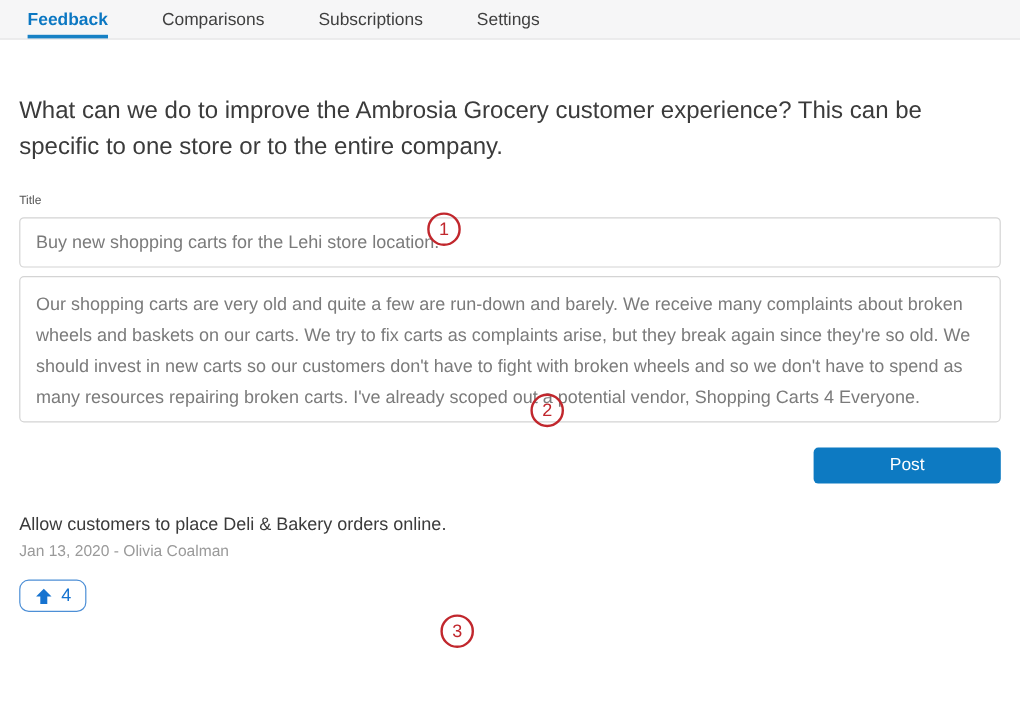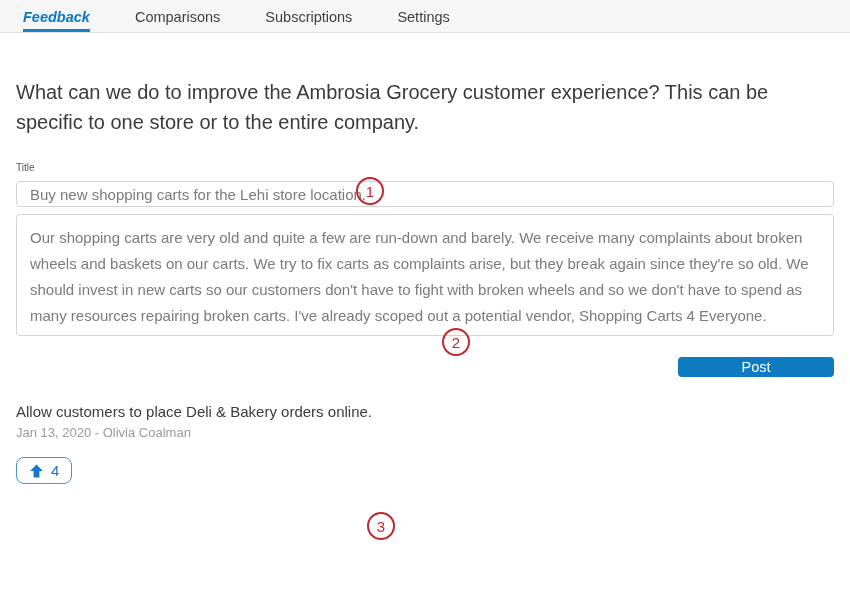--- a/index.html
+++ b/index.html
@@ -26,21 +26,20 @@
     margin-right: 45px;
     font-size: 14.5px;
     color: #3f3f3f;
     cursor: pointer;
     position: relative;
     padding-top: 2px;
   }
   .tab.active {
     color: #0b77c2;
     font-weight: bold;
-    font-style: italic;
   }
   .tab.active::after {
     content: "";
     position: absolute;
     left: 0; right: 0; bottom: 0;
     height: 3px;
     background: #1781c5;
   }
 
   
@@ -56,21 +55,21 @@
 
   .field-label {
     margin-top: 25px;
     font-size: 10px;
     color: #555555;
   }
 
   .title-input {
     display: block;
     width: 818px;
-    height: 26px;
+    height: 42px;
     margin-top: 8px;
     border: 1px solid #d4d4d4;
     border-radius: 4px;
     padding: 0 13px;
     font-family: "Liberation Sans", sans-serif;
     font-size: 15px;
     color: #7b7b7b;
     outline: none;
     background: #ffffff;
   }
@@ -93,21 +92,21 @@
     background: #ffffff;
   }
 
   .post-row {
     margin-top: 21px;
     display: flex;
     justify-content: flex-end;
   }
   .post-button {
     width: 156px;
-    height: 20px;
+    height: 30px;
     background: #0d7ac2;
     color: #ffffff;
     border: none;
     border-radius: 4px;
     font-family: "Liberation Sans", sans-serif;
     font-size: 14.5px;
     cursor: pointer;
   }
 
   

